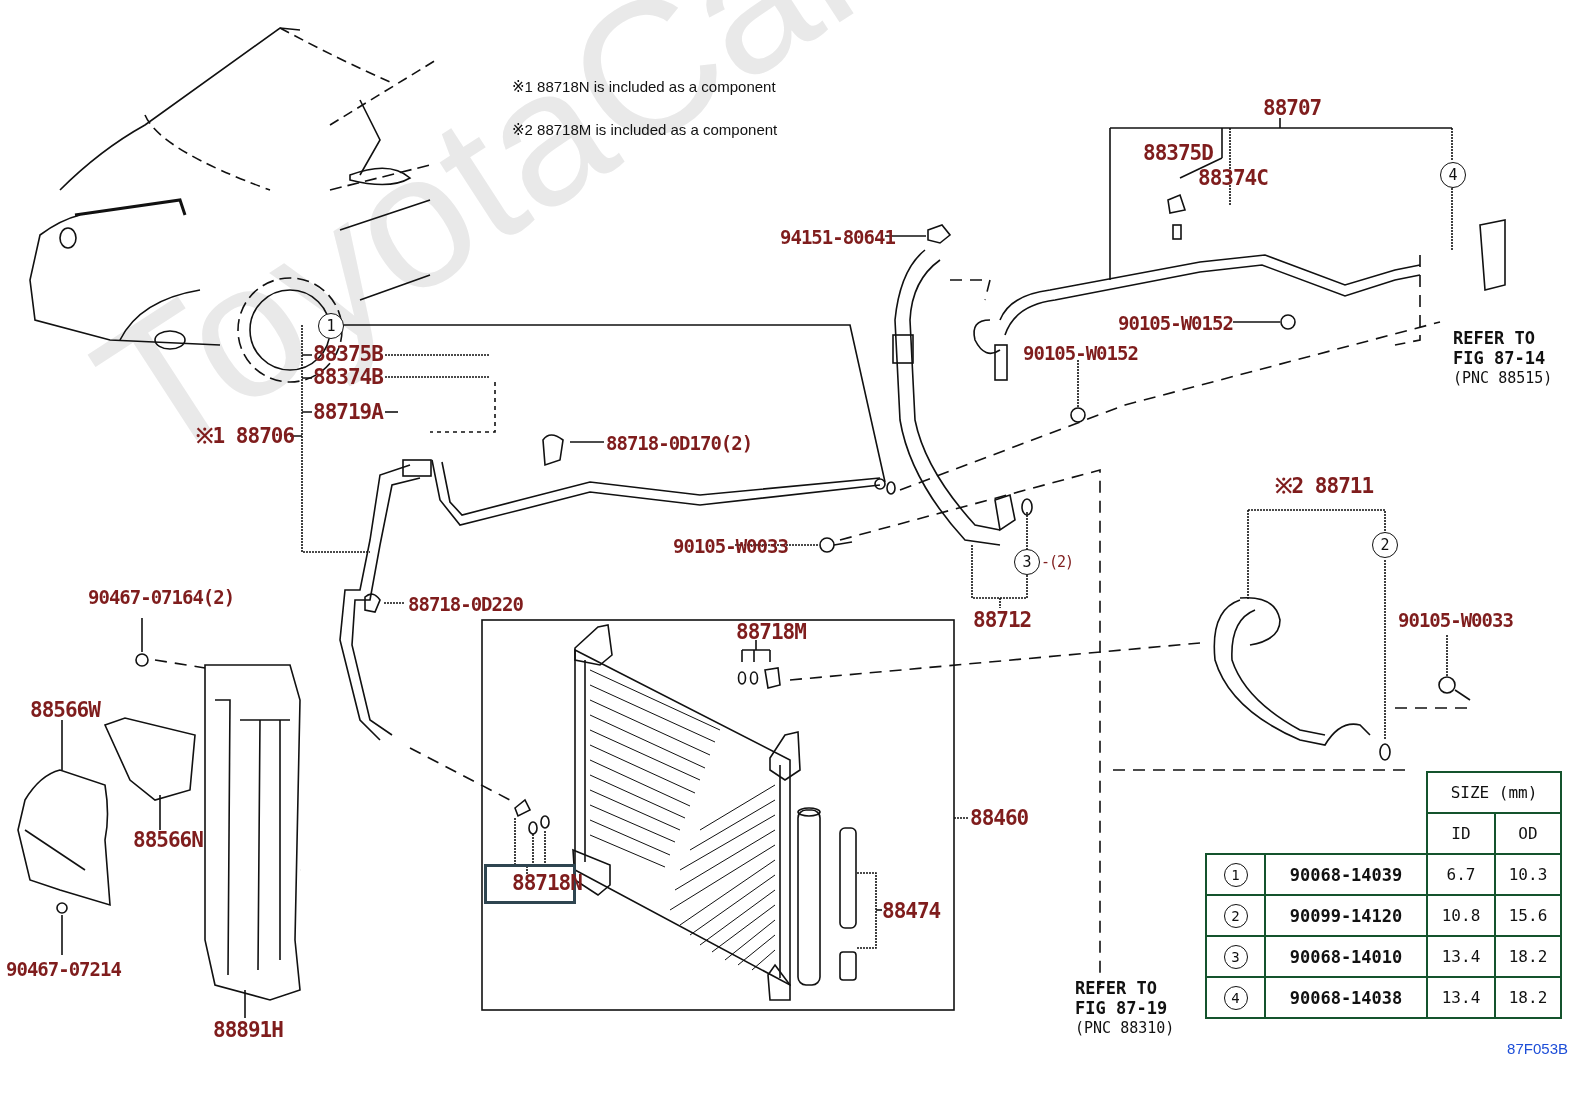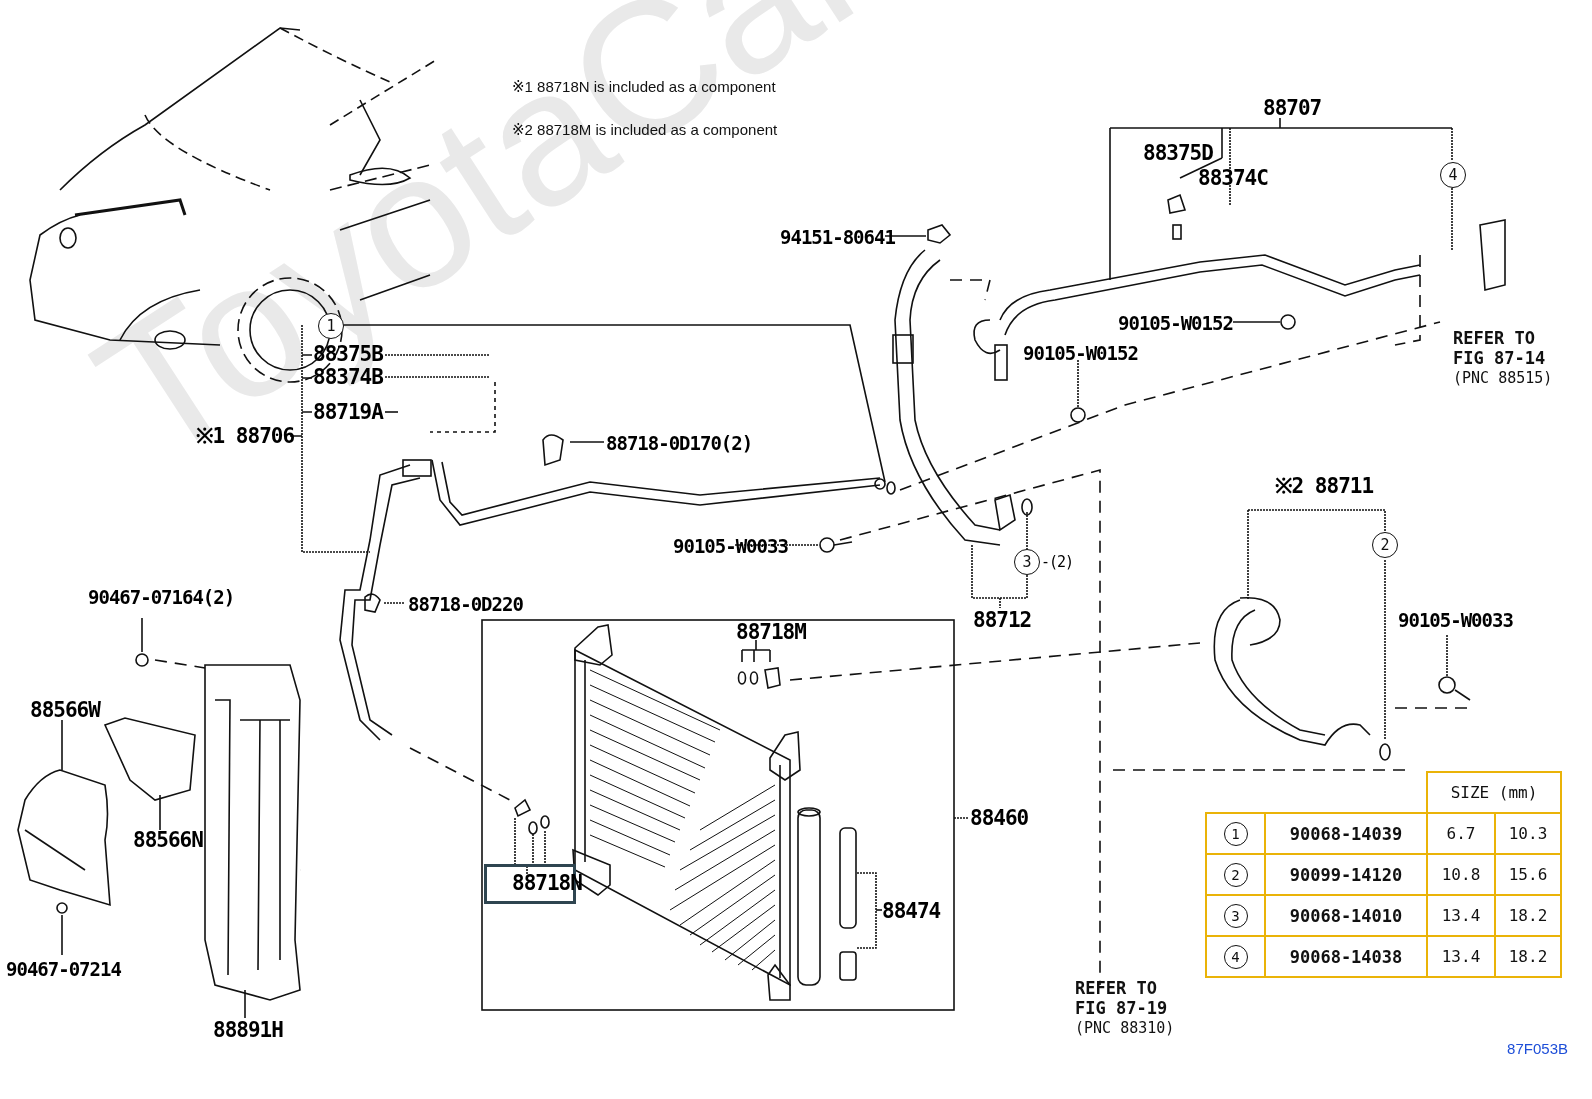--- a/index.html
+++ b/index.html
@@ -1,32 +1,32 @@
 <!DOCTYPE html>
 <html><head>
 <meta charset="utf-8">
 <style>
   html, body { margin:0; padding:0; background:#ffffff; }
   body { width:1592px; height:1099px; position:relative; overflow:hidden;
          font-family:"DejaVu Sans Mono","Liberation Mono",monospace; color:#111; }
   .lbl { position:absolute; font-family:"DejaVu Sans Mono","Liberation Mono",monospace;
-         font-weight:bold; font-size:19px; letter-spacing:-1px; color:#000000; white-space:nowrap; line-height:1; }
+         font-weight:bold; font-size:19px; letter-spacing:-1px; color:#7f1d1d; white-space:nowrap; line-height:1; }
   .lbl.big { font-size:21px; }
   .lbl.sm { font-size:15px; font-weight:normal; }
   .note { position:absolute; font-family:"Liberation Sans","DejaVu Sans",sans-serif; font-size:15px; color:#111; line-height:22px; white-space:nowrap; }
   .ref { position:absolute; font-family:"DejaVu Sans Mono","Liberation Mono",monospace; font-size:17px; font-weight:bold; line-height:20px; white-space:nowrap; color:#111; }
   .ref .pnc { font-weight:normal; font-size:15px; }
   .figcode { position:absolute; right:24px; bottom:42px; font-family:"Liberation Sans",sans-serif; font-size:15px; color:#1d4ed8; }
   .highlight { position:absolute; border:3px solid #2f4550; }
   .watermark { position:absolute; left:60px; top:320px; font-family:"Liberation Sans",sans-serif; font-size:190px;
                color:#e9e9e9; transform:rotate(-33deg); transform-origin:left top; white-space:nowrap; pointer-events:none; }
   svg.diagram { position:absolute; left:0; top:0; }
   table.sizes { position:absolute; left:1205px; top:771px; border-collapse:collapse;
                 font-family:"DejaVu Sans Mono","Liberation Mono",monospace; font-size:16px; }
-  table.sizes td { border:2px solid #eab308; height:39px; text-align:center; padding:0; }
+  table.sizes td { border:2px solid #14532d; height:39px; text-align:center; padding:0; }
   table.sizes td.blank { border:none; }
   table.sizes td.pn { width:160px; font-weight:bold; font-size:17px; }
   table.sizes td.no { width:57px; }
   table.sizes td.id { width:66px; }
   table.sizes td.od { width:64px; }
   .circ { display:inline-block; width:22px; height:22px; border:1.5px solid #111; border-radius:50%; line-height:22px; text-align:center; font-size:14px; }
   .callout { position:absolute; width:24px; height:24px; border:1.6px solid #111; border-radius:50%; background:#fff;
              text-align:center; line-height:24px; font-size:15px; font-family:"DejaVu Sans Mono",monospace; }
 </style>
 </head>
@@ -237,20 +237,26 @@
 </div>
 
 <table class="sizes">
   <tbody>
       <tr>
     <td class="blank no"></td>
         <td class="blank pn"></td>
     <td colspan="2">SIZE (mm)</td>
   </tr>
   <tr>
+    <td class="blank no"></td>
+        <td class="blank pn"></td>
+    <td class="id">ID</td>
+    <td class="od">OD</td>
+  </tr>
+  <tr>
     <td class="no"><span class="circ">1</span></td>
     <td class="pn">90068-14039</td>
     <td class="id">6.7</td>
     <td class="od">10.3</td>
   </tr>
   <tr>
     <td class="no"><span class="circ">2</span></td>
     <td class="pn">90099-14120</td>
     <td class="id">10.8</td>
     <td class="od">15.6</td>

